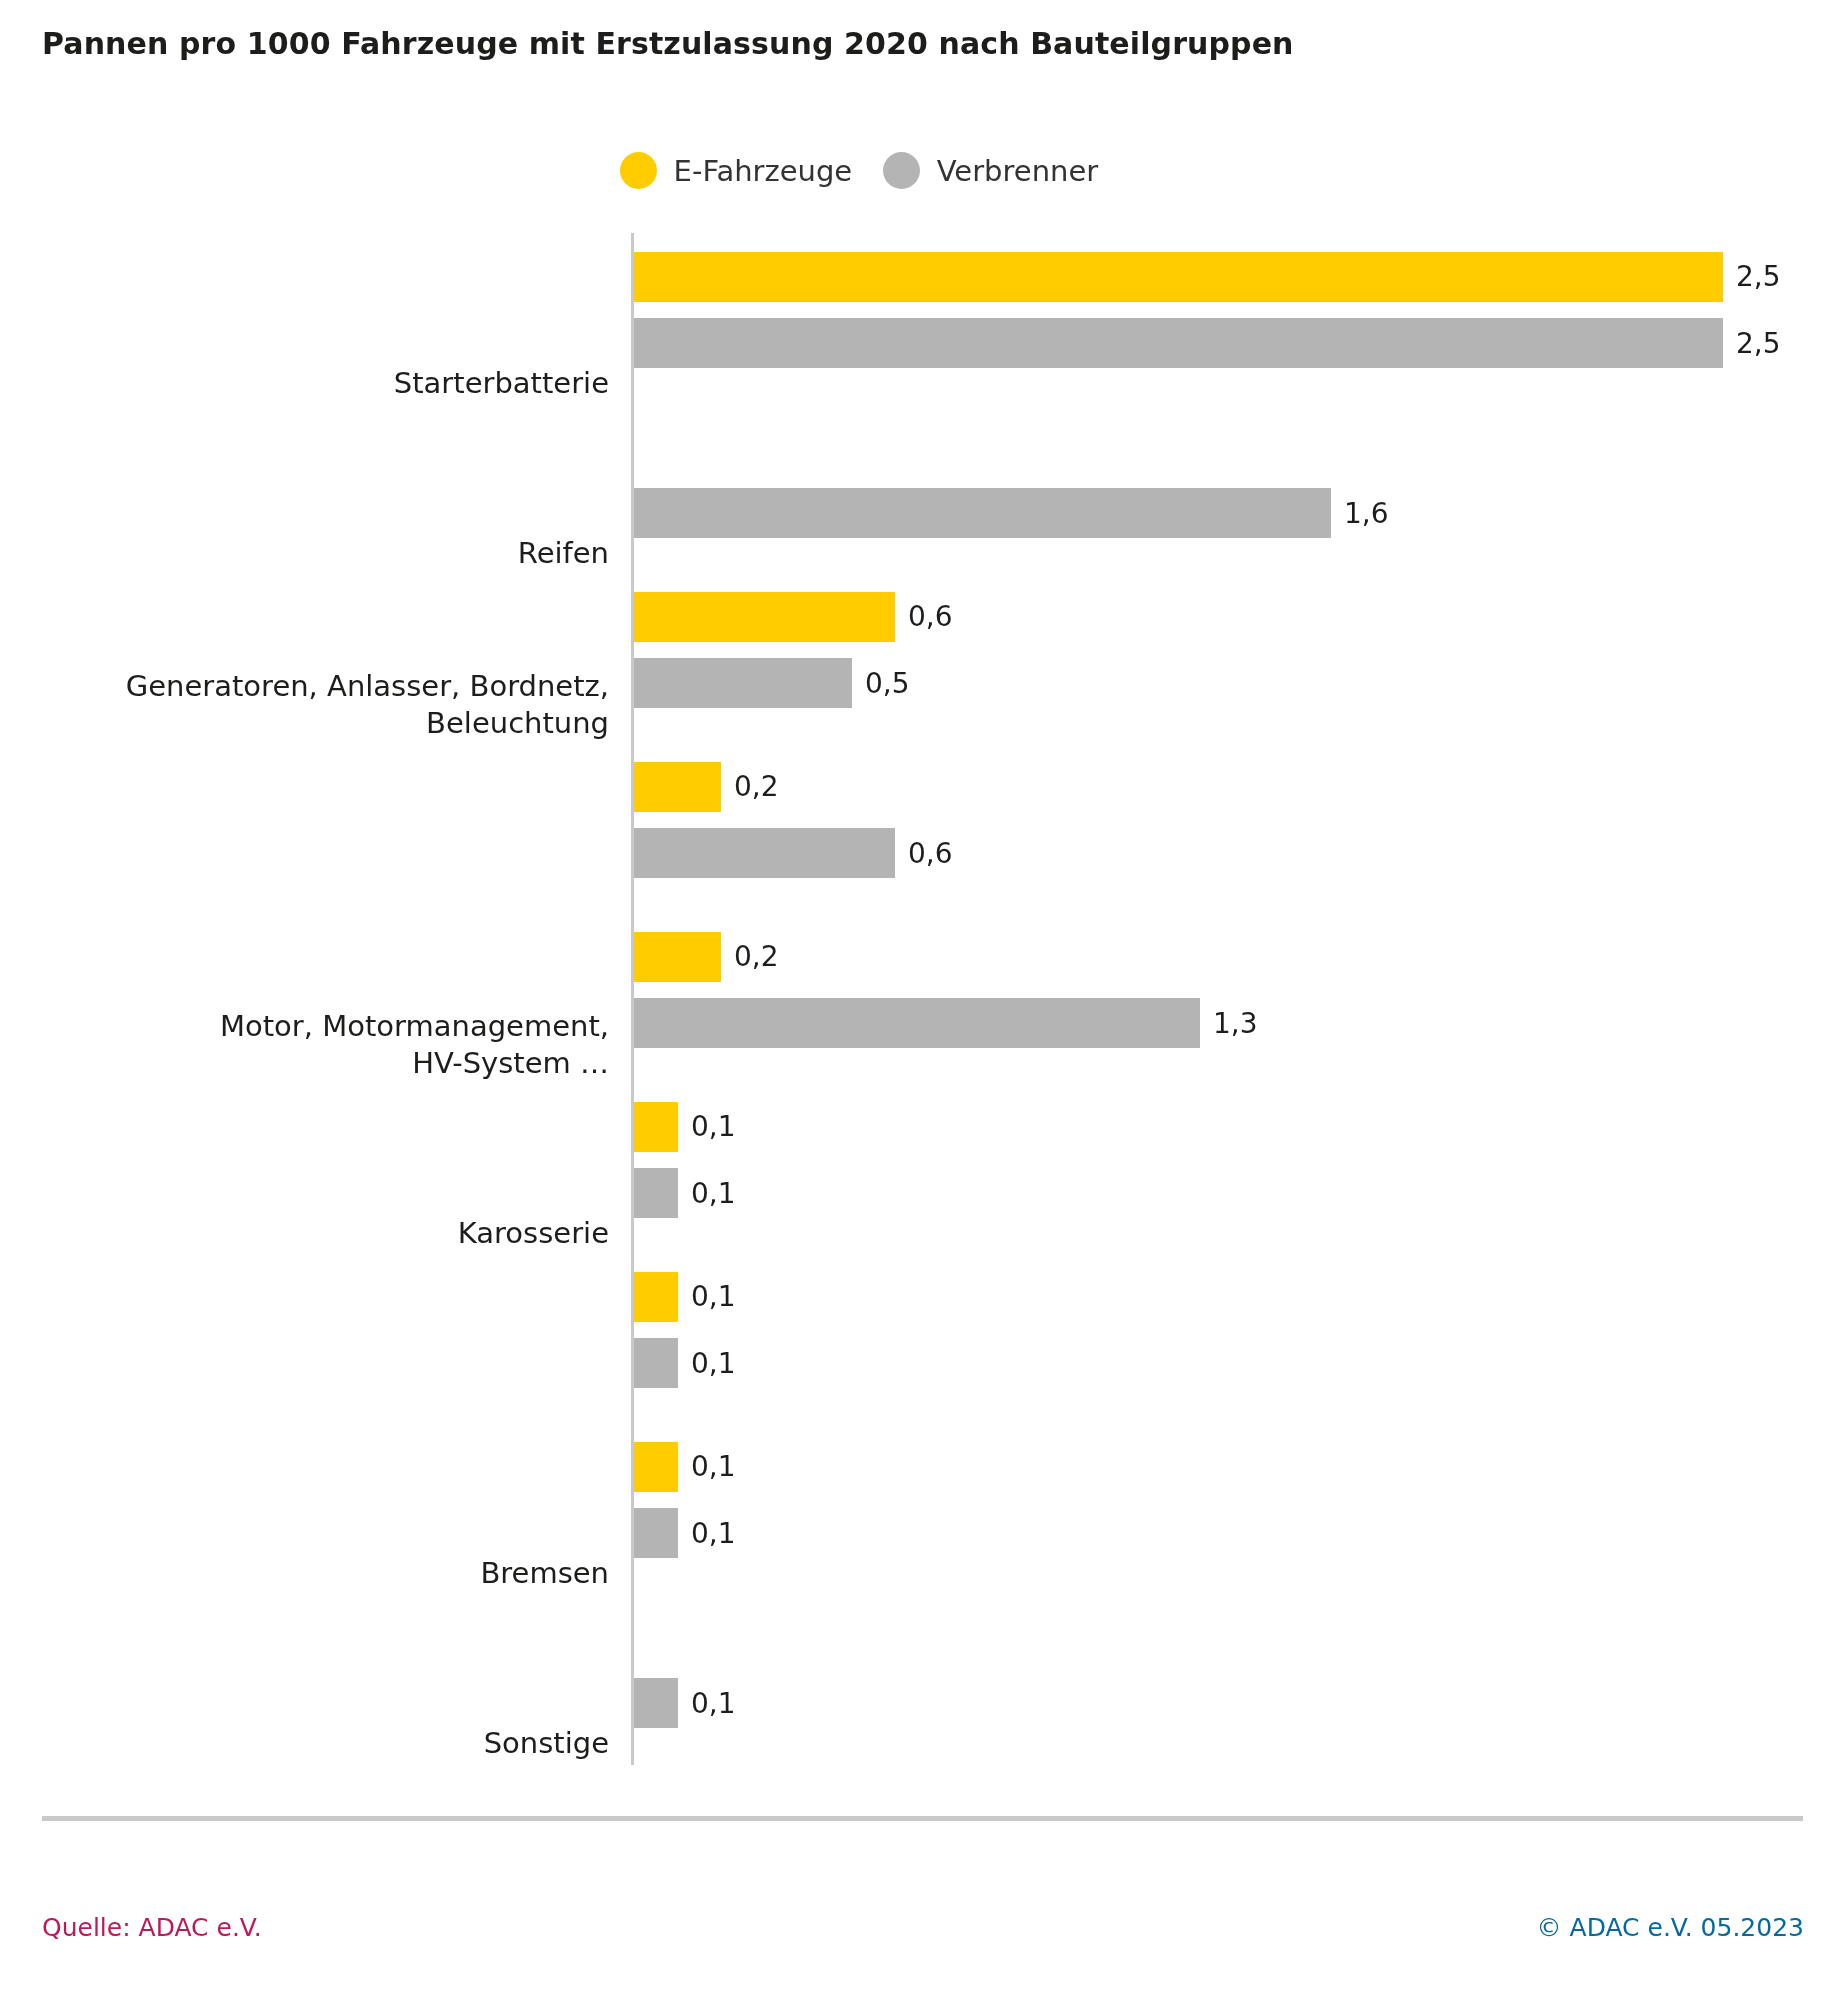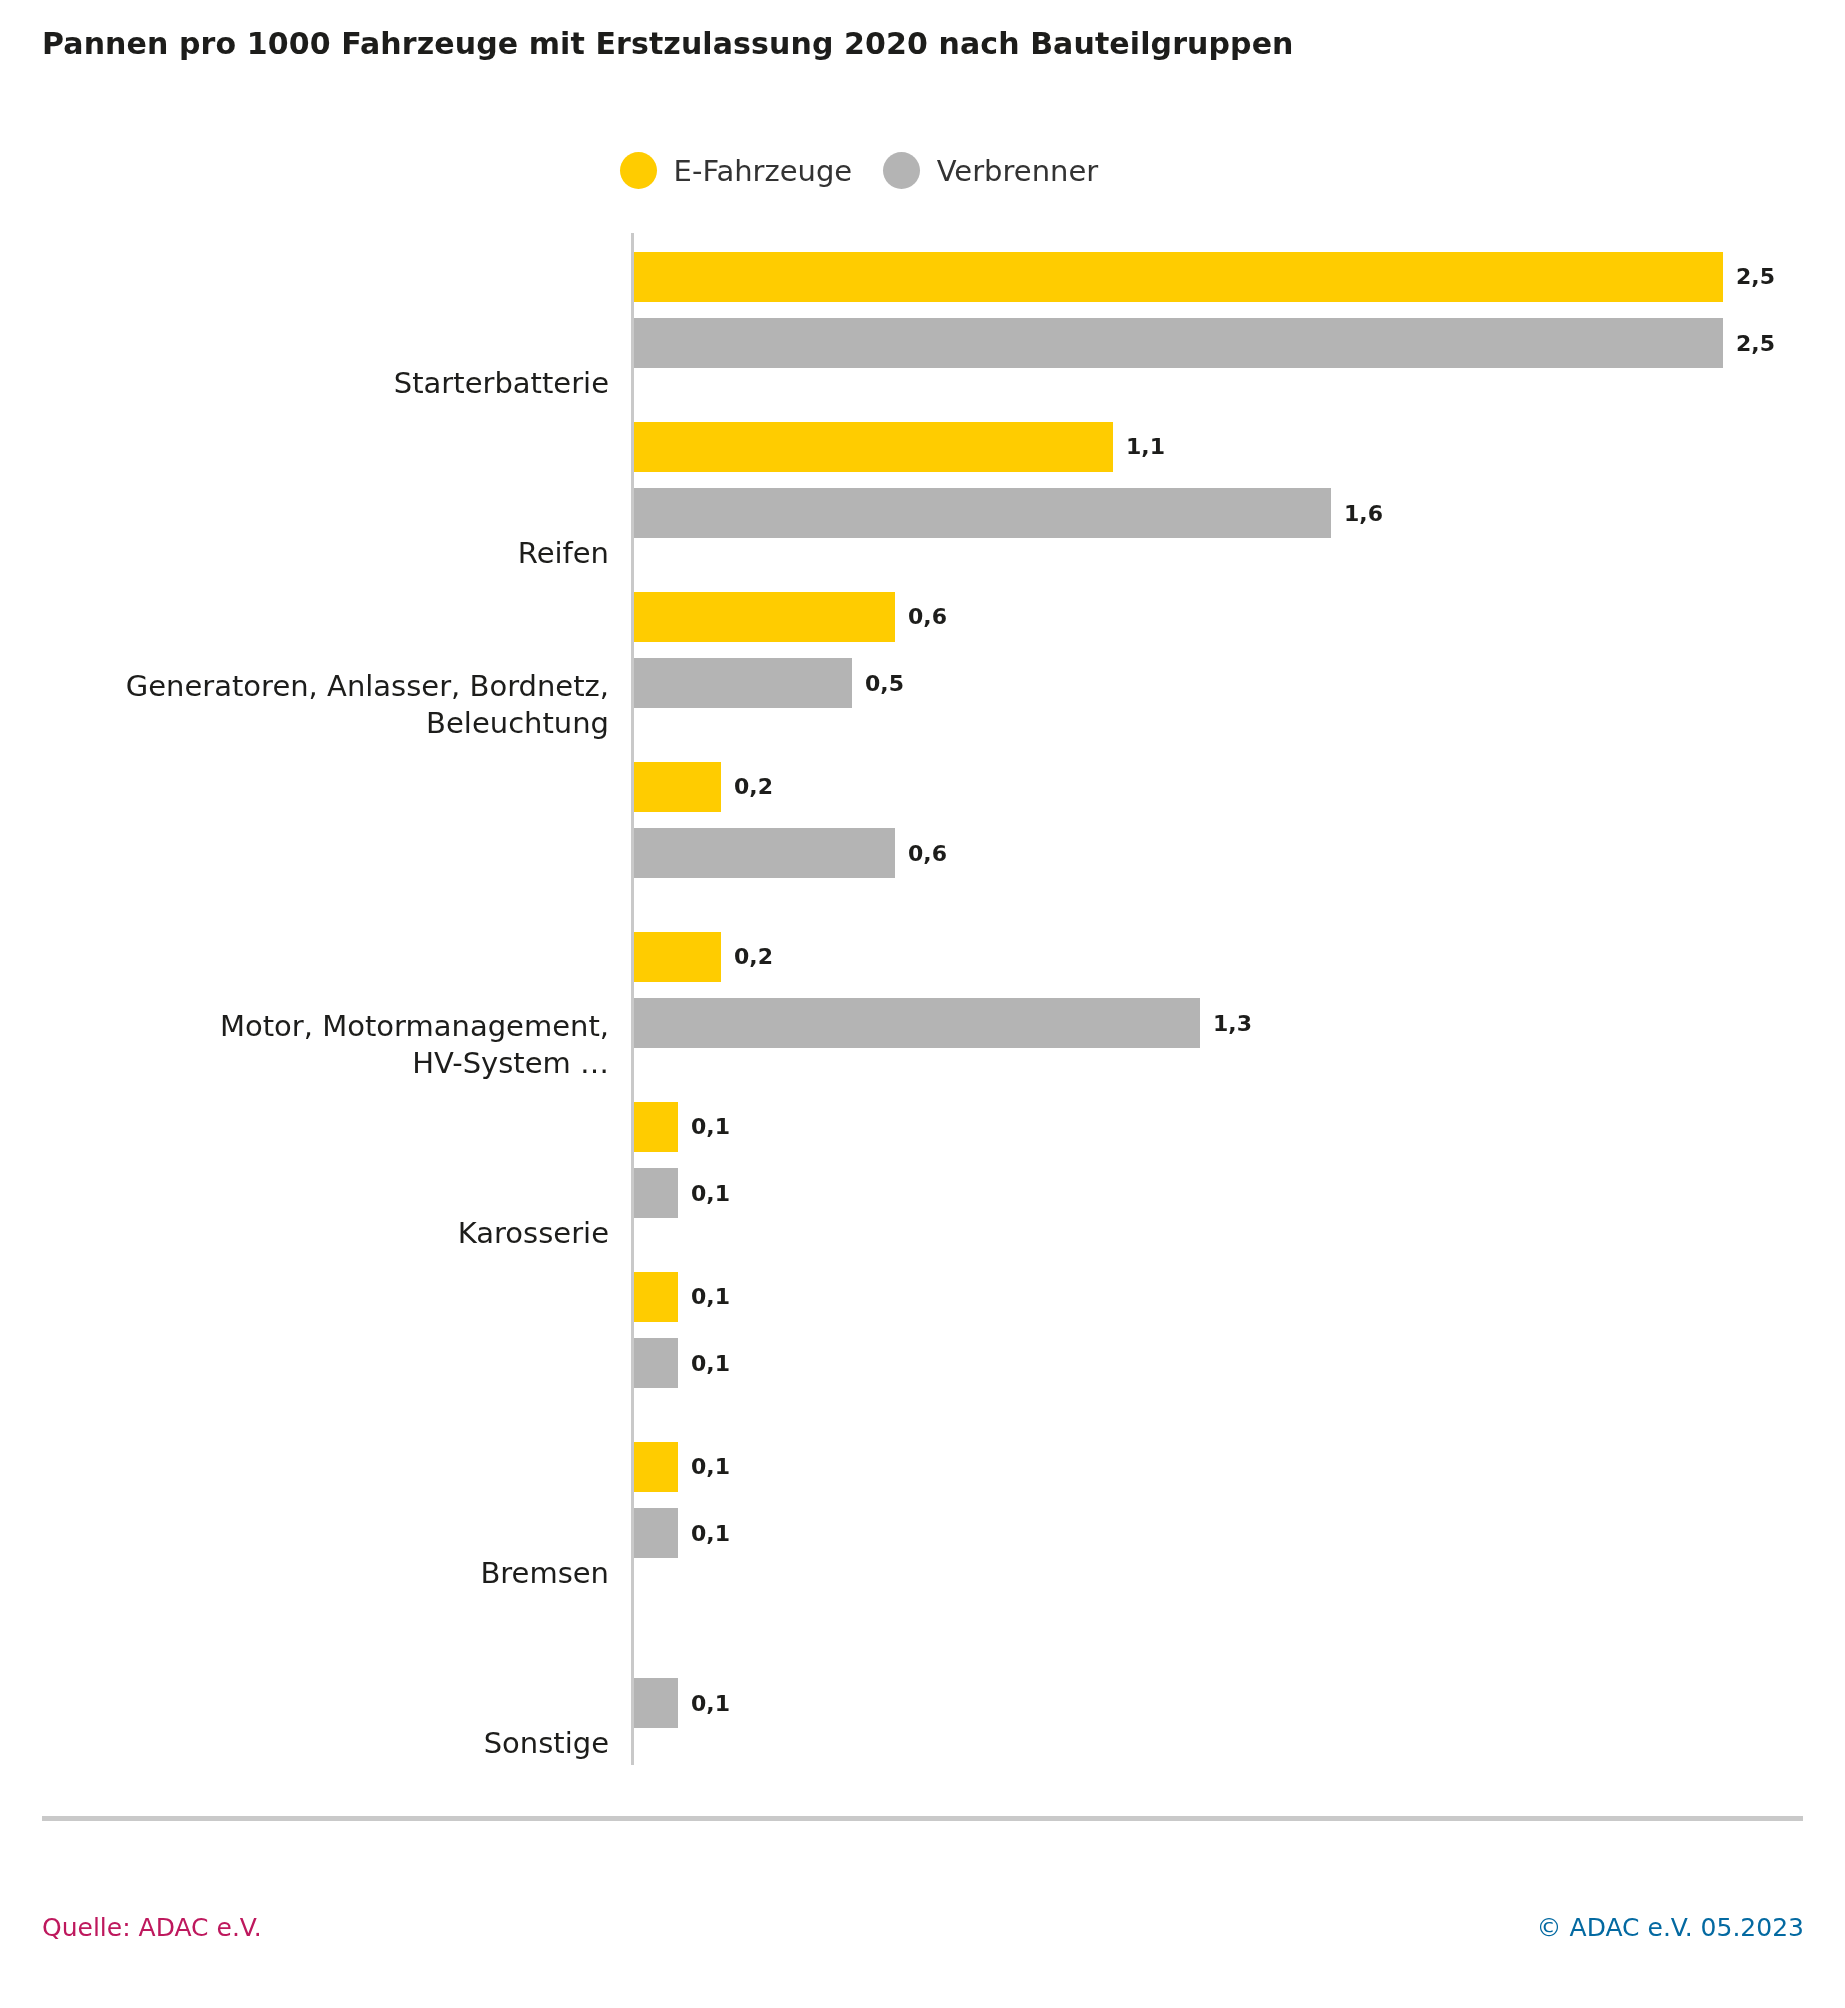--- a/index.html
+++ b/index.html
@@ -124,22 +124,22 @@
   }
   .barline.ev  { top: 18.5px; }
   .barline.ice { top: 85px; }
   .bar {
     height: 50px;
     display: block;
   }
   .bar.ev  { background: #FFCC00; }
   .bar.ice { background: #B4B4B4; }
   .bar-value {
-    font-size: 22px;
-    font-weight: bold;
+    font-size: 28px;
+    font-weight: normal;
     color: #1d1d1b;
     margin-left: 13px;
     white-space: nowrap;
   }
 
   
   .footer-rule {
     position: absolute;
     left: 42px;
     top: 1816px;
@@ -198,24 +198,20 @@
               <div class="bar ice" style="width: 1089px;"></div>
               <div class="bar-value">2,5</div>
             </div>
           </div>
         </div>
         <div class="group">
           <div class="cat-label">
             <span>Reifen</span>
           </div>
           <div class="bars">
-            <div class="barline ev">
-              <div class="bar ev" style="width: 479px;"></div>
-              <div class="bar-value">1,1</div>
-            </div>
             <div class="barline ice">
               <div class="bar ice" style="width: 697px;"></div>
               <div class="bar-value">1,6</div>
             </div>
           </div>
         </div>
         <div class="group">
           <div class="cat-label">
             <span>Generatoren, Anlasser, Bordnetz,</span>
             <span>Beleuchtung</span>

